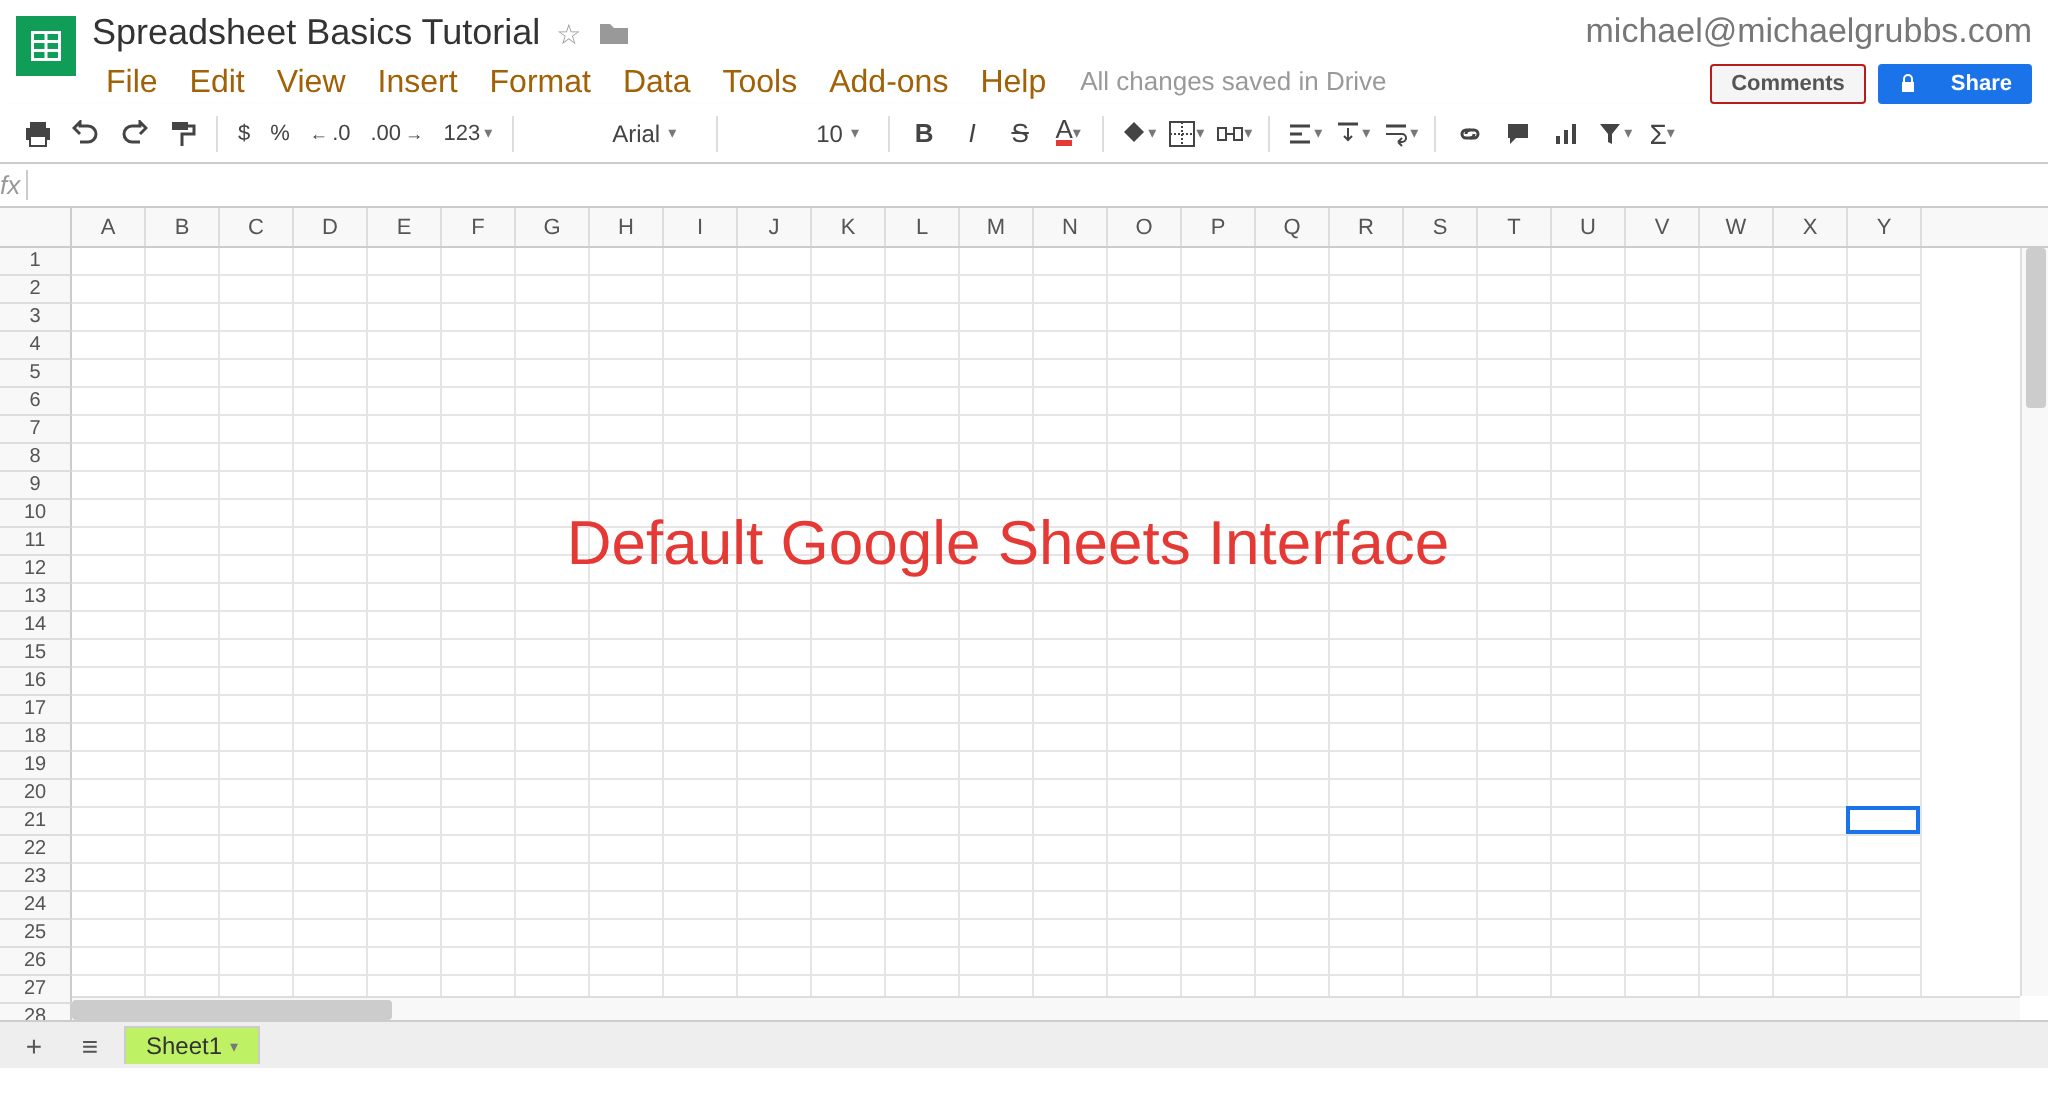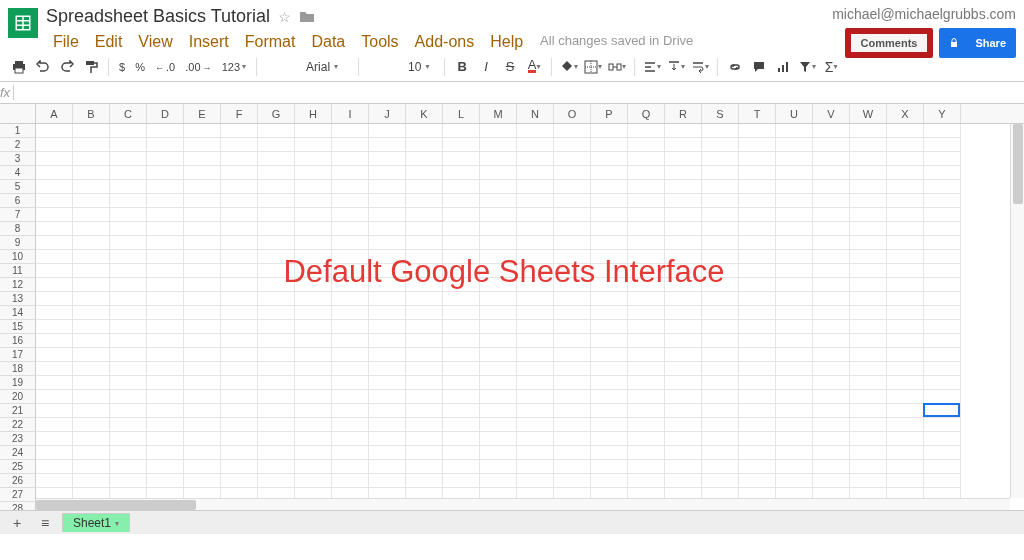--- a/index.html
+++ b/index.html
@@ -8,23 +8,23 @@
 .logo { width:30px; height:30px; background:#0f9d58; display:flex; align-items:center; justify-content:center; margin-right:8px; margin-top:2px; }
 .logo svg { width:18px; height:18px; }
 .title-area { flex:1; }
 .title-row { display:flex; align-items:center; gap:8px; }
 .doc-title { font-size:18px; color:#333; font-weight:400; }
 .star-icon,.folder-icon { color:#999; font-size:14px; cursor:pointer; }
 .menubar { display:flex; gap:2px; margin-top:4px; }
 .menu-item { padding:2px 7px; font-size:16px; color:#a16207; cursor:pointer; }
 .save-status { color:#999; font-size:13px; padding:2px 8px; }
 .account-area { display:flex; flex-direction:column; align-items:flex-end; gap:6px; }
-.account-email { font-size:14px; color:#777; }
+.account-email { font-size:17px; color:#777; }
 .acct-buttons { display:flex; gap:6px; }
-.btn-comments { background:#f5f5f5; border:6px solid #b91c1c; padding:3px 10px; font-size:11px; font-weight:bold; color:#555; cursor:pointer; border-radius:2px; }
+.btn-comments { background:#f5f5f5; border:1px solid #b91c1c; padding:3px 10px; font-size:11px; font-weight:bold; color:#555; cursor:pointer; border-radius:2px; }
 .btn-share { background:#1a73e8; color:#fff; border:none; padding:4px 10px; font-size:11px; font-weight:bold; cursor:pointer; border-radius:2px; display:flex; align-items:center; gap:16px; }
 .toolbar { display:flex; align-items:center; padding:4px 8px; border-bottom:1px solid #ccc; height:30px; gap:2px; background:#fff; box-shadow:0 1px 2px rgba(0,0,0,0.08); }
 .tb-btn { width:22px; height:22px; display:flex; align-items:center; justify-content:center; cursor:pointer; color:#444; border-radius:2px; }
 .tb-sep { width:1px; height:18px; background:#ddd; margin:0 4px; }
 .tb-text { font-size:11px; color:#444; padding:0 4px; display:flex; align-items:center; gap:2px; cursor:pointer; }
 .tb-select { font-size:12px; color:#444; padding:2px 4px; display:flex; align-items:center; gap:4px; cursor:pointer; min-width:50px;margin-left:39px; }
 .caret { font-size:8px; color:#777; }
 .fx-bar { display:flex; align-items:center; border-bottom:1px solid #ccc; height:22px; background:#fff; }
 .fx-label { width:14px; font-style:italic; color:#999; font-size:13px; border-right:1px solid #ccc; }
 .fx-input { flex:1; border:none; outline:none; font-size:13px; padding:0 6px; height:100%; }
@@ -37,21 +37,21 @@
 .row-h { width:36px; text-align:center; font-size:10px; color:#555; border-right:1px solid #ccc; border-bottom:1px solid #ddd; background:#f8f8f8; line-height:14px; cursor:pointer; }
 .cell { width:37px; border-right:1px solid #e5e5e5; border-bottom:1px solid #e5e5e5; cursor:cell; }
 .overlay-text { position:absolute; top:150px; left:0; right:16px; text-align:center; font-size:31px; color:#e53935; font-weight:400; pointer-events:none; }
 .active-cell { position:absolute; border:2px solid #1a73e8; width:37px; height:14px; pointer-events:none; }
 .hscroll { position:absolute; bottom:24px; left:36px; right:14px; height:12px; background:#f8f8f8; border-top:1px solid #ddd; }
 .hscroll-thumb { position:absolute; left:0; top:1px; width:160px; height:10px; background:#ccc; border-radius:2px; }
 .vscroll { position:absolute; top:20px; right:0; bottom:36px; width:14px; background:#f8f8f8; border-left:1px solid #ddd; }
 .vscroll-thumb { position:absolute; top:0; left:2px; width:10px; height:80px; background:#ccc; border-radius:2px; }
 .sheet-tabs { position:absolute; bottom:0; left:0; right:0; height:24px; background:#eee; border-top:1px solid #ccc; display:flex; align-items:center; padding:0 6px; gap:6px; }
 .tab-btn { width:22px; height:20px; display:flex; align-items:center; justify-content:center; cursor:pointer; color:#555; font-size:14px; }
-.sheet-tab { background:#86efac; border:1px solid #ccc; border-bottom:none; padding:2px 10px; font-size:12px; display:flex; align-items:center; gap:4px; cursor:pointer; }
+.sheet-tab { background:#bef264; border:1px solid #ccc; border-bottom:none; padding:2px 10px; font-size:12px; display:flex; align-items:center; gap:4px; cursor:pointer; }
 svg { display:block; }
 </style>
 </head>
 <body>
 
 <div class="titlebar">
   <div class="logo">
     <svg viewBox="0 0 24 24" fill="#fff">
         <rect x="3" y="3" width="18" height="18" fill="none" stroke="#fff" stroke-width="2"></rect>
         <line x1="3" y1="9" x2="21" y2="9" stroke="#fff" stroke-width="2"></line>

